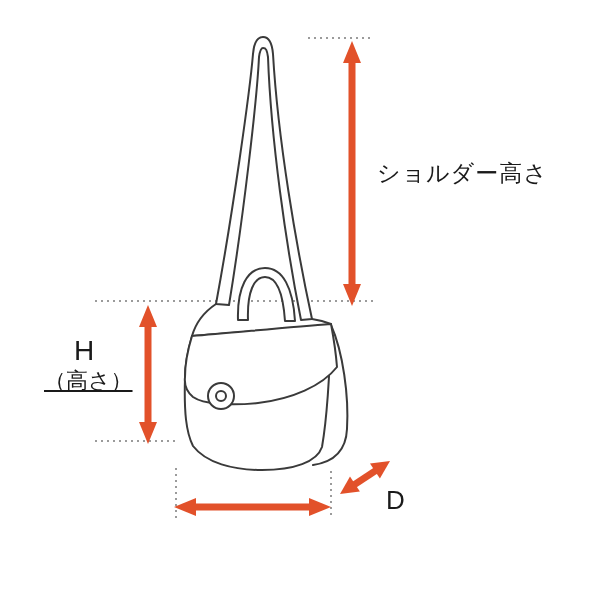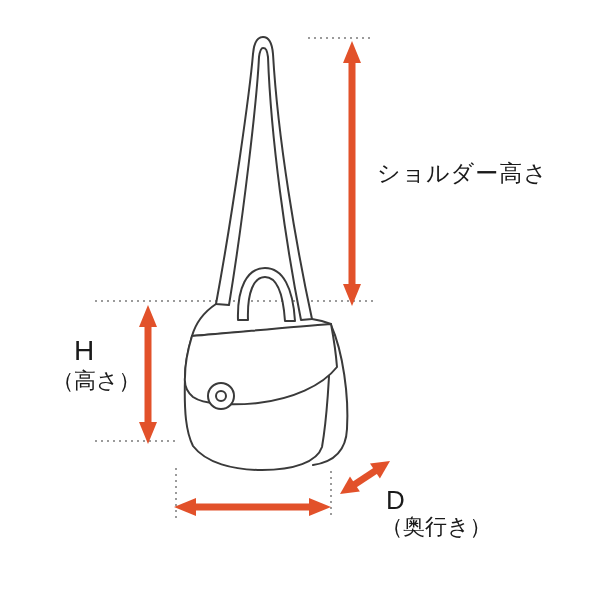--- a/index.html
+++ b/index.html
@@ -12,21 +12,21 @@
   html,body{margin:0;padding:0;background:var(--bg-color);}
   .stage{
     position:relative;width:600px;height:554px;background:var(--bg-color);
     font-family:"Liberation Sans","DejaVu Sans",sans-serif;color:var(--text-color);
     overflow:hidden;
   }
   .stage svg{position:absolute;left:0;top:0;}
   .lbl{position:absolute;white-space:nowrap;font-weight:500;line-height:1.2;}
   .lbl-shoulder{left:377px;top:160px;font-size:23px;letter-spacing:1px;}
   .lbl-h{left:74px;top:334px;font-size:28px;}
-  .lbl-h-sub{left:52px;top:368px;font-size:22px;}
+  .lbl-h-sub{left:44px;top:368px;font-size:22px;text-decoration:underline;}
   .lbl-w{left:199px;top:529px;font-size:25px;}
   .lbl-d{left:386px;top:485px;font-size:26px;}
   .lbl-d-sub{left:381px;top:514px;font-size:22px;}
 
   .line{stroke:var(--line-color);stroke-width:2;fill:none;stroke-linecap:round;stroke-linejoin:round;}
   .fillw{fill:#ffffff;}
   .dotted{stroke:var(--dotted-color);stroke-width:2;stroke-dasharray:2 4;fill:none;}
   .shaft{stroke:var(--arrow-color);stroke-width:7;fill:none;}
   .head{fill:var(--arrow-color);stroke:none;}
 </style>
@@ -91,15 +91,14 @@
         <polygon class="head" points="340,494 359.9,491.6 350,476.6"></polygon>
         <polygon class="head" points="390,461 379.9,478.4 370,463.4"></polygon>
       </g>
     </g>
   </svg>
 
   <div class="lbl lbl-shoulder">ショルダー高さ</div>
   <div class="lbl lbl-h">H</div>
   <div class="lbl lbl-h-sub">（高さ）</div>
   <div class="lbl lbl-d">D</div>
-  <div class="lbl lbl-d-sub">（奥行き）</div>
 
 </div>
 
 </body></html>

